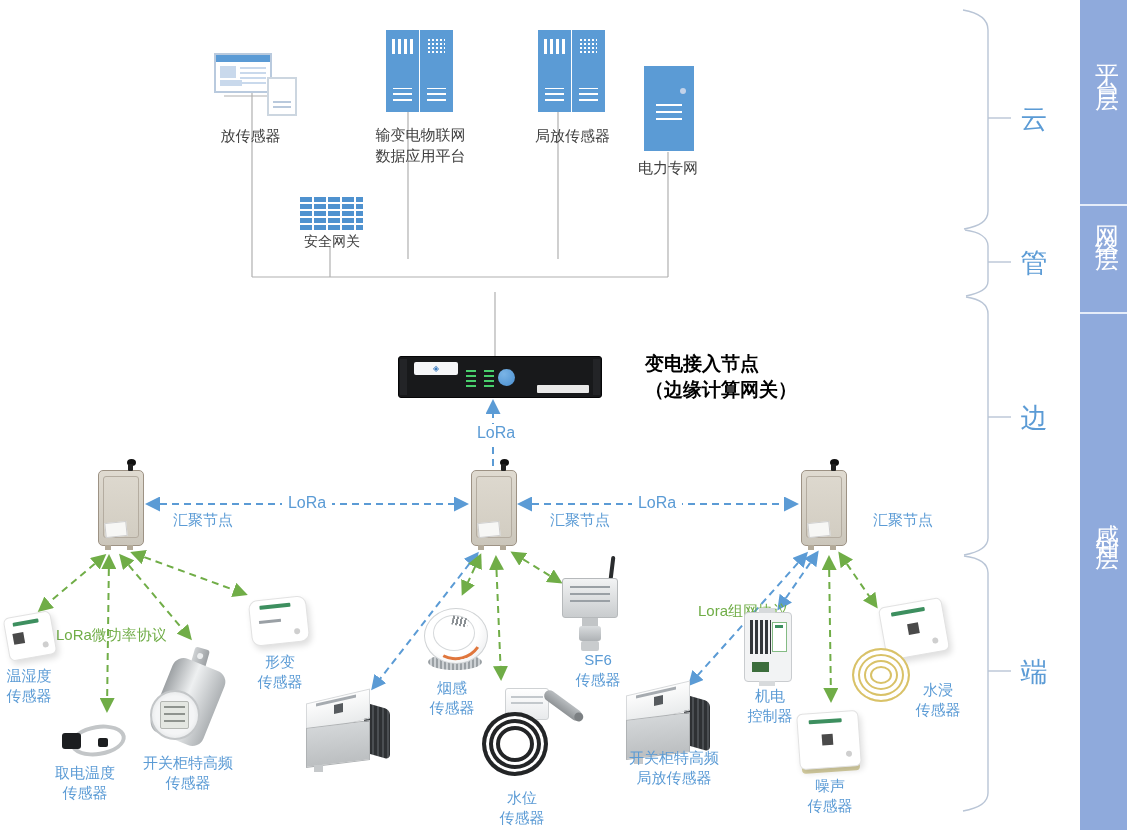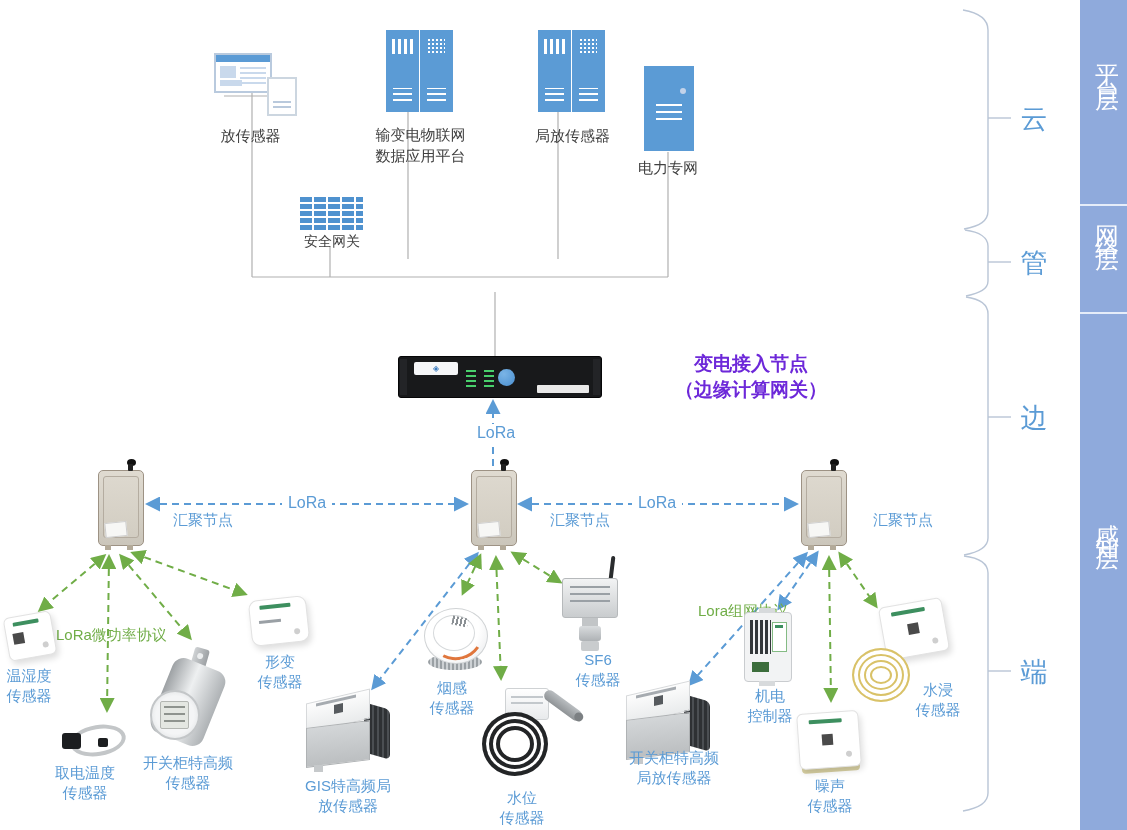--- a/index.html
+++ b/index.html
@@ -50,21 +50,21 @@
   .rack{position:absolute;left:398px;top:356px;width:202px;height:40px;background:#18191b;border-radius:3px;border:1px solid #060607;}
   .rack .ear{position:absolute;top:2px;bottom:2px;width:7px;background:#232427;}
   .rack .ear.l{left:1px}.rack .ear.r{right:1px}
   .rack .logo{position:absolute;left:15px;top:5px;width:44px;height:13px;background:#f5f6f8;border-radius:2px;
     color:#3a7bbf;font-size:8px;line-height:13px;text-align:center;overflow:hidden;}
   .rack .led{position:absolute;top:11px;width:10px;height:19px;
     background:repeating-linear-gradient(0deg,#49d06c 0 2px,transparent 2px 5px);}
   .rack .cir{position:absolute;left:99px;top:12px;width:17px;height:17px;border-radius:50%;
     background:radial-gradient(circle at 35% 30%,#7ab4e6,#4a8fd0);}
   .rack .tag{position:absolute;right:12px;bottom:4px;width:52px;height:8px;background:#e9e9e9;border-radius:1px;}
-  .gw-title{position:absolute;left:645px;top:351px;width:212px;text-align:center;color:#6d28d9;
+  .gw-title{position:absolute;left:645px;top:351px;width:212px;text-align:left;color:#000000;
     font-size:19px;font-weight:bold;line-height:26px;white-space:pre-line;}
   
   .node{position:absolute;width:44px;height:74px;background:linear-gradient(180deg,#e0dbd1,#cbc6bb);
     border:1px solid #9d9284;border-radius:5px;}
   .node .panel{position:absolute;left:4px;top:5px;right:4px;bottom:7px;border:1px solid #b4aca0;border-radius:3px;
     background:linear-gradient(180deg,#ddd8ce,#d2cdc2);}
   .node .sticker{position:absolute;left:6px;bottom:8px;width:20px;height:13px;background:#f7f7f5;border:1px solid #ccc;transform:rotate(-6deg);}
   .node .ant{position:absolute;top:-7px;right:10px;width:5px;height:7px;background:#222;border-radius:1px;}
   .node .antdot{position:absolute;top:-12px;right:7px;width:9px;height:7px;background:#111;border-radius:50%;}
   .node .feet{position:absolute;bottom:-5px;left:6px;width:32px;height:5px;
@@ -336,22 +336,20 @@
 传感器</div>
 
   <div class="box3d" style="left:304px;top:692px">
     <div class="side"></div>
       <div class="top"></div>
     <div class="front"></div>
       <div class="tln"></div>
     <div class="qr"></div>
       <div class="foot"></div>
   </div>
-  <div class="lbl" style="left:298px;top:776px;width:100px">GIS特高频局
-放传感器</div>
 
   <div class="smoke">
     <div class="base"></div>
       <div class="body"></div>
     <div class="ring"></div>
       <div class="arc"></div>
     <div class="vents"></div>
   </div>
   <div class="lbl" style="left:422px;top:678px;width:60px">烟感
 传感器</div>

